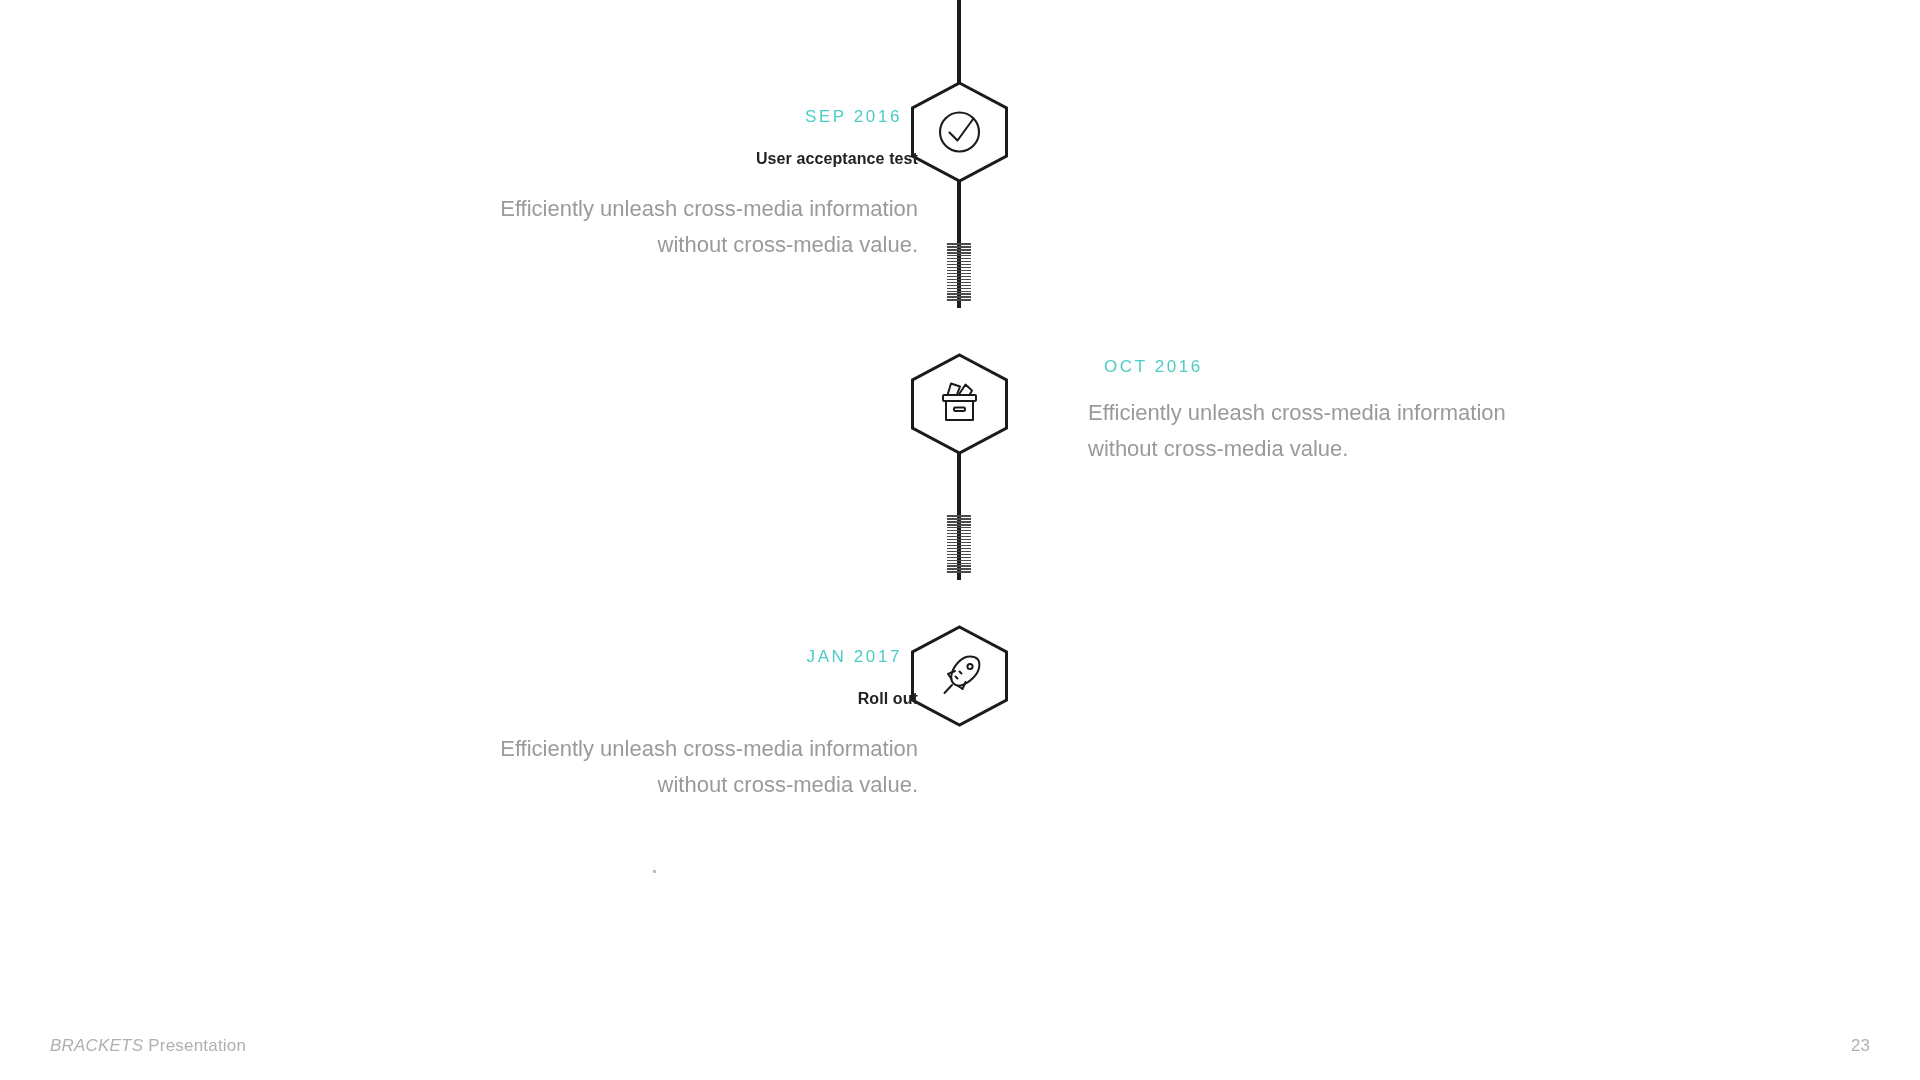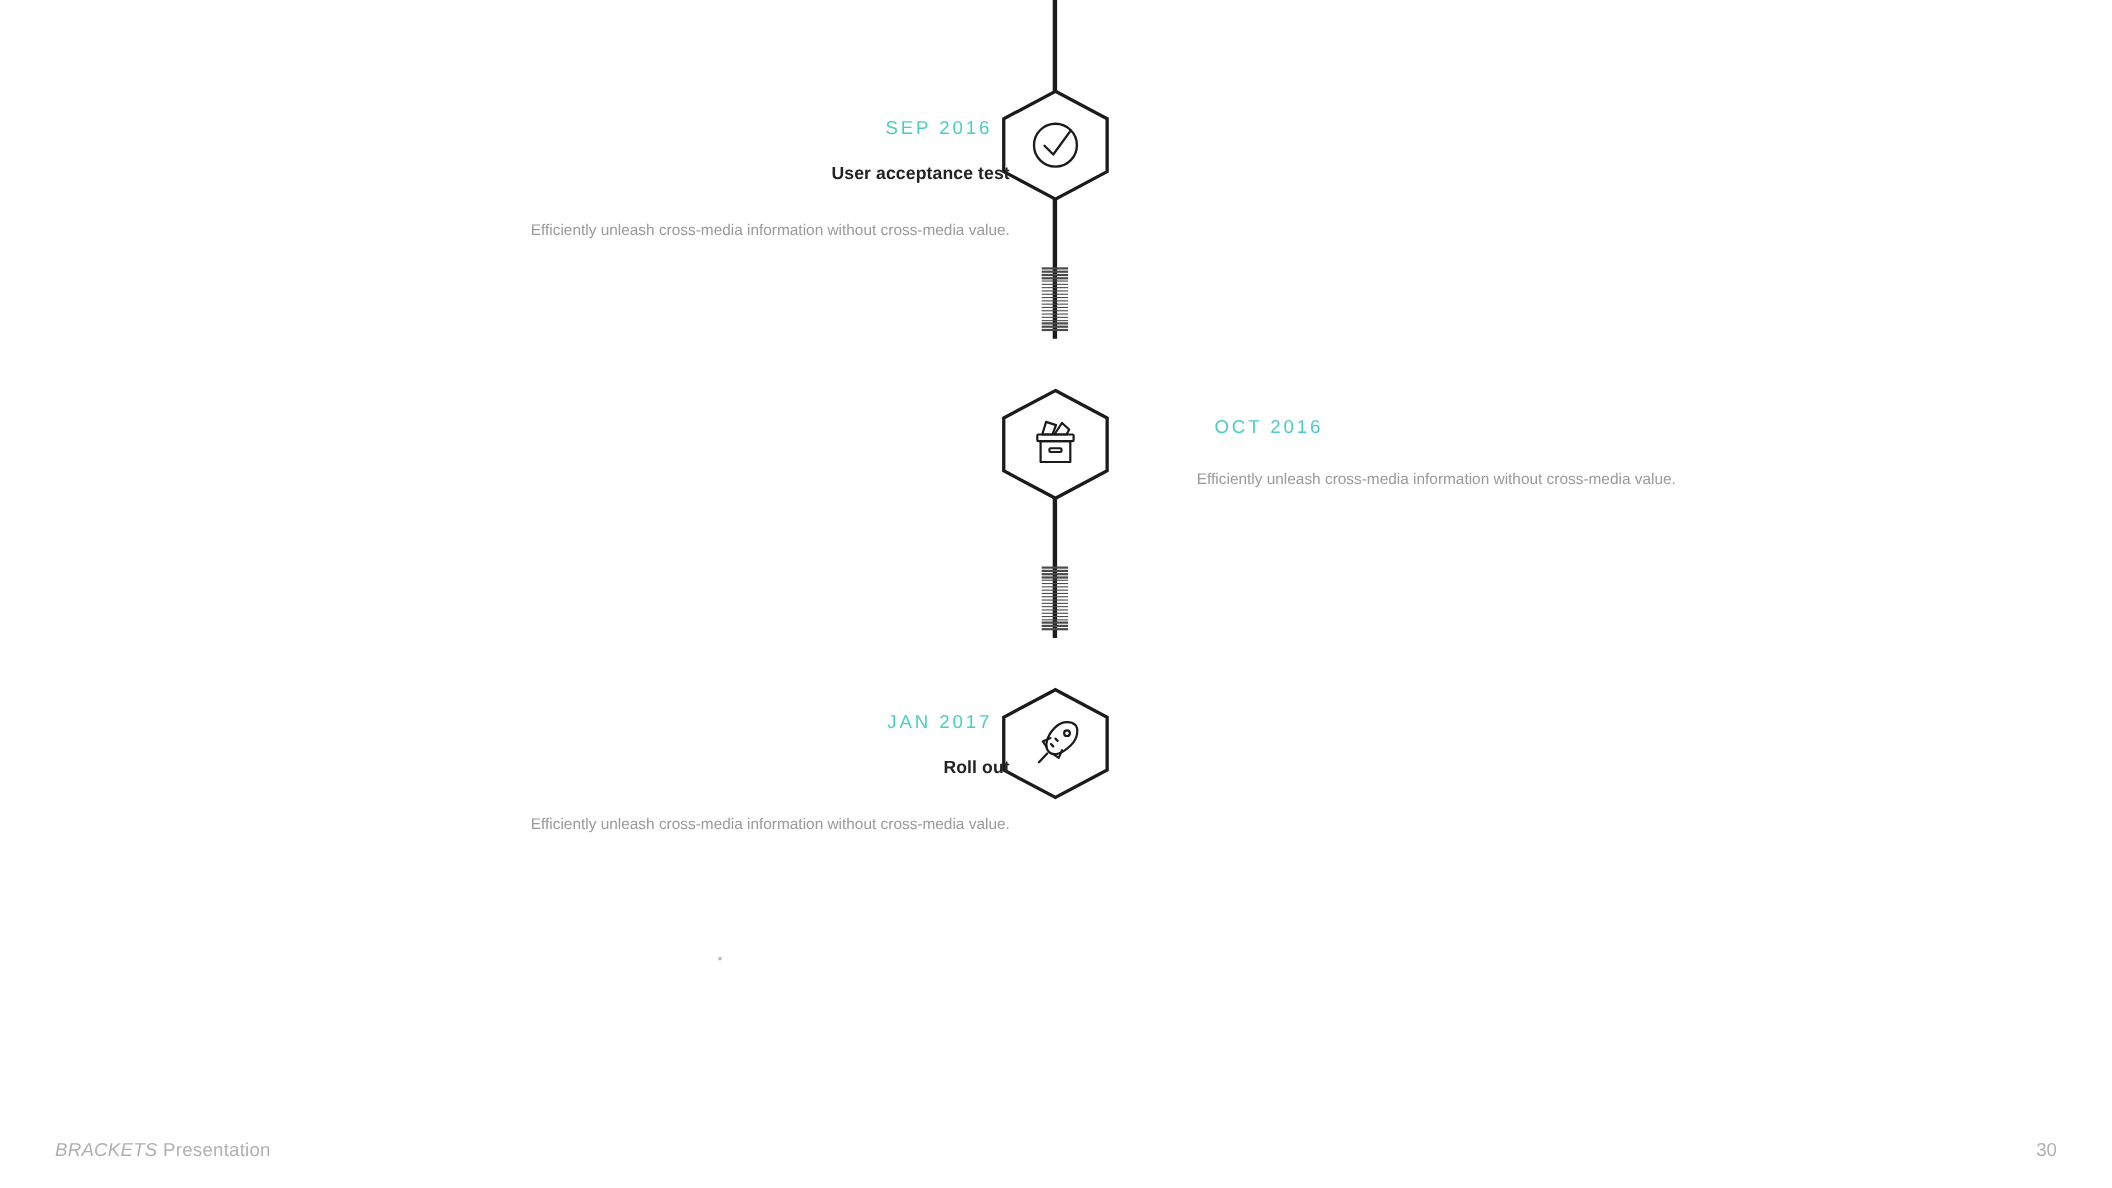--- a/index.html
+++ b/index.html
@@ -65,42 +65,42 @@
 
   
   .block {
     position: absolute;
     width: 470px;
   }
   .block-left  { left: 448px;  text-align: right; }
   .block-right { left: 1088px; text-align: left; }
 
   .blk-1 { top: 90px; }
-  .blk-2 { top: 362px; }
+  .blk-2 { top: 340px; }
   .blk-3 { top: 630px; }
 
   .date {
     color: #4cccc4;
     font-size: 17px;
     font-weight: 400;
     letter-spacing: 2.6px;
     line-height: 22px;
     margin: 16px;
   }
   .title {
     color: #222222;
     font-size: 16px;
     font-weight: 700;
     line-height: 30px;
     margin: 6px 0 0 0;
     letter-spacing: 0.1px;
   }
   .desc {
     color: #9a9a9a;
-    font-size: 14px;
+    font-size: 22px;
     font-weight: 400;
     line-height: 36px;
     margin: 17px 0 0 0;
   }
 
   
   .dot-artifact {
     position: absolute;
     left: 653px;
     top: 870px;
@@ -236,15 +236,15 @@
     <p class="date">JAN 2017</p>
     <h2 class="title">Roll out</h2>
     <p class="desc">Efficiently unleash cross-media information without cross-media value.</p>
   </div>
 
   <div class="dot-artifact"></div>
 
   <div class="footer-left">
     <span class="brand">BRACKETS</span><span>Presentation</span>
   </div>
-  <div class="footer-page">30</div>
+  <div class="footer-page">23</div>
 
 </div>
 
 </body></html>

